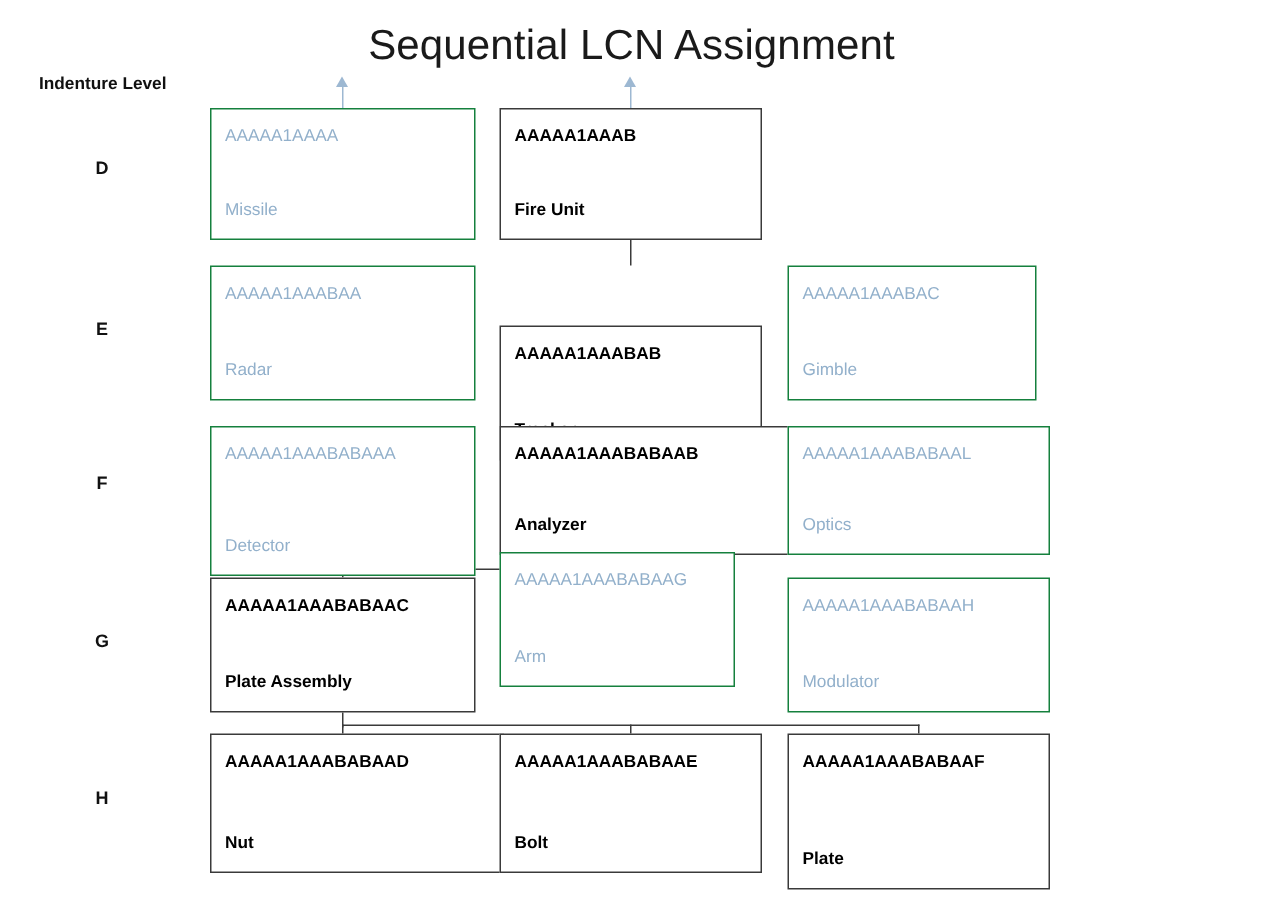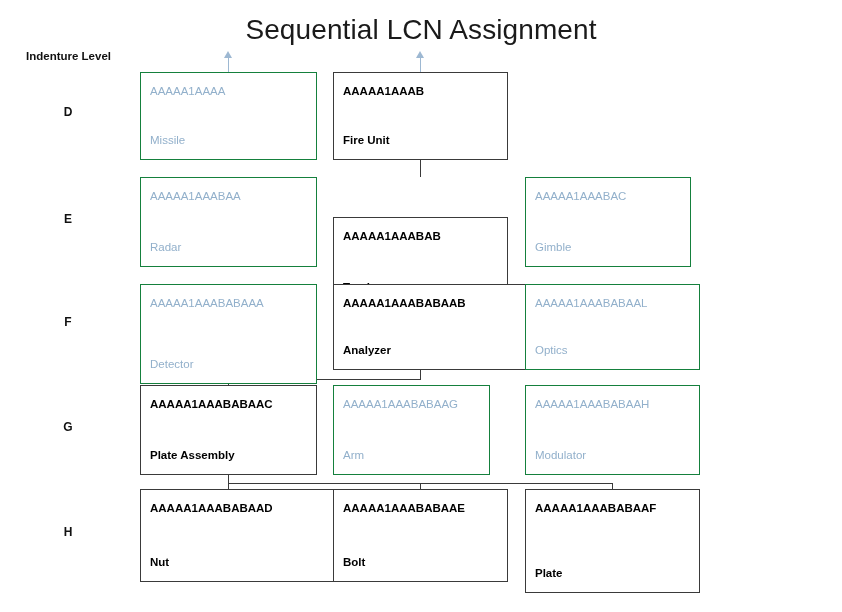--- a/index.html
+++ b/index.html
@@ -189,21 +189,21 @@
   <div class="node ghost" style="left:525px; top:284px; width:175px; height:86px;">
     <span class="lcn">AAAAA1AAABABAAL</span>
     <span class="name">Optics</span>
   </div>
 
   <div class="node active" style="left:140px; top:385px; width:177px; height:90px;">
     <span class="lcn">AAAAA1AAABABAAC</span>
     <span class="name">Plate Assembly</span>
   </div>
 
-  <div class="node ghost" style="left:333px; top:385px; width:157px; height:90px;">
+  <div class="node ghost" style="left:333px; top:368px; width:157px; height:90px;">
     <span class="lcn">AAAAA1AAABABAAG</span>
     <span class="name">Arm</span>
   </div>
 
   <div class="node ghost" style="left:525px; top:385px; width:175px; height:90px;">
     <span class="lcn">AAAAA1AAABABAAH</span>
     <span class="name">Modulator</span>
   </div>
 
   <div class="node active" style="left:140px; top:489px; width:196px; height:93px;">

